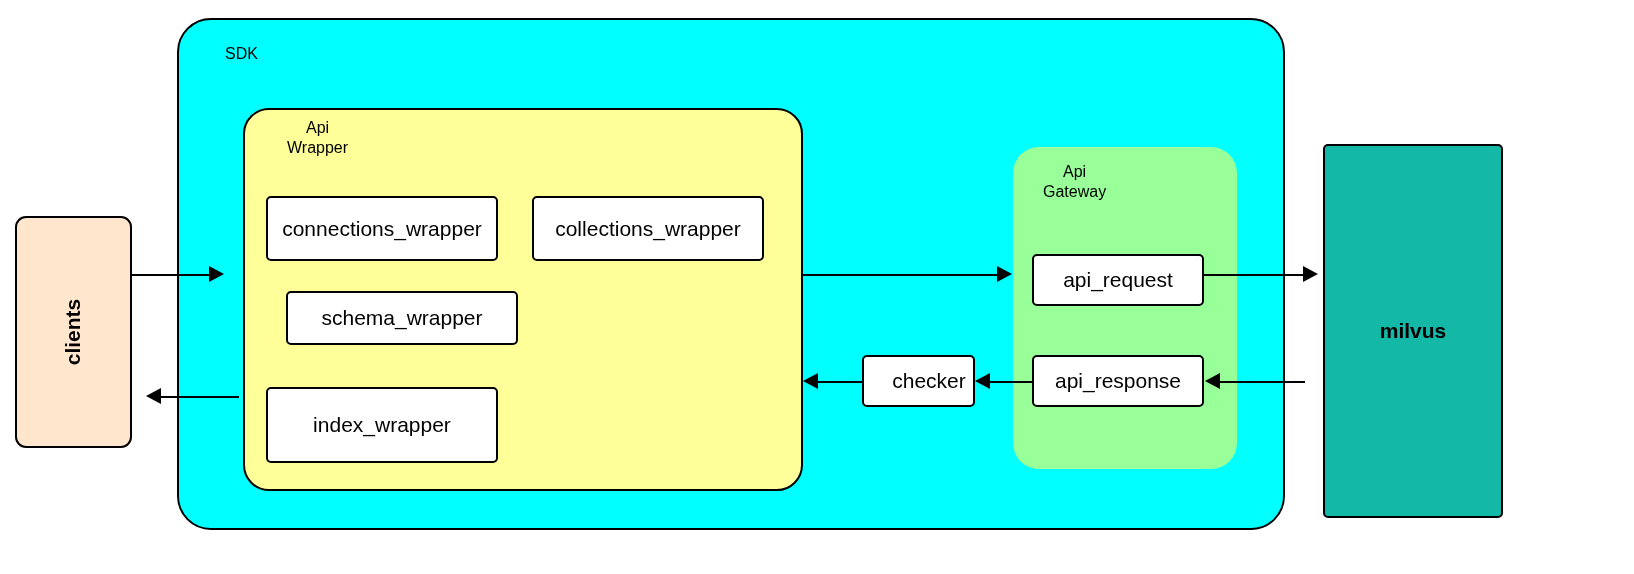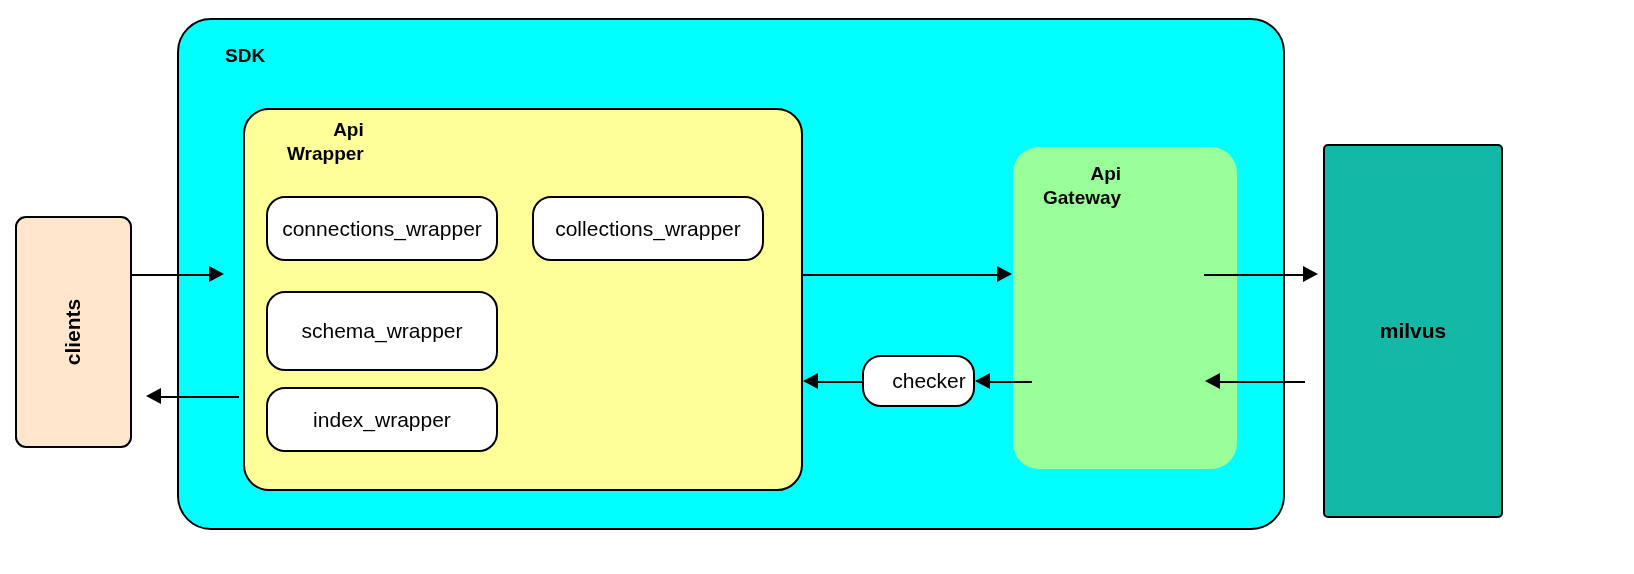--- a/index.html
+++ b/index.html
@@ -53,43 +53,43 @@
     width: 224px;
     height: 322px;
     background: #99ff99;
     border-radius: 26px;
     border: none;
     align-items: flex-start;
     justify-content: flex-start;
   }
   .container-label {
     position: absolute;
-    font-weight: bold;
-    font-size: 19px;
+    font-weight: normal;
+    font-size: 16px;
     color: #000000;
     line-height: 1.25;
-    text-align: right;
+    text-align: center;
     white-space: pre-line;
   }
   .lbl-sdk   { left: 46px;  top: 24px; }
   .lbl-wrap  { left: 42px;  top: 8px;  }
   .lbl-gate  { left: 30px;  top: 15px; }
 
   
   .leaf {
     background: #ffffff;
-    border-radius: 19px;
+    border-radius: 5px;
     font-size: 21px;
     color: #000000;
   }
   .wrap-col-a { left: 266px; width: 232px; }
   .wrap-col-b { left: 532px; width: 232px; }
   .wrap-row-1 { top: 196px; height: 65px; }
-  .wrap-row-2 { top: 291px; height: 80px; }
-  .wrap-row-3 { top: 387px; height: 65px; }
+  .wrap-row-2 { top: 291px; height: 54px; margin-left: 20px; }
+  .wrap-row-3 { top: 387px; height: 76px; }
 
   .box-api-request  { left: 1032px; top: 254px; width: 172px; height: 52px; }
   .box-api-response { left: 1032px; top: 355px; width: 172px; height: 52px; }
   .box-checker      { left: 862px;  top: 355px; width: 113px; height: 52px; padding-left: 21px; }
 
   
   .box-clients {
     left: 15px;
     top: 216px;
     width: 117px;
@@ -163,20 +163,22 @@
   <div class="box container-gateway">
     <span class="container-label lbl-gate">Api
 Gateway</span>
   </div>
 
   <div class="box leaf wrap-col-a wrap-row-1">connections_wrapper</div>
   <div class="box leaf wrap-col-b wrap-row-1">collections_wrapper</div>
   <div class="box leaf wrap-col-a wrap-row-2">schema_wrapper</div>
   <div class="box leaf wrap-col-a wrap-row-3">index_wrapper</div>
 
+  <div class="box leaf box-api-request">api_request</div>
+  <div class="box leaf box-api-response">api_response</div>
 
   <div class="box leaf box-checker">checker</div>
 
   <div class="box box-clients">
     <span class="clients-text">clients</span>
   </div>
 
   <div class="box box-milvus">milvus</div>
 
   <div class="conn">

